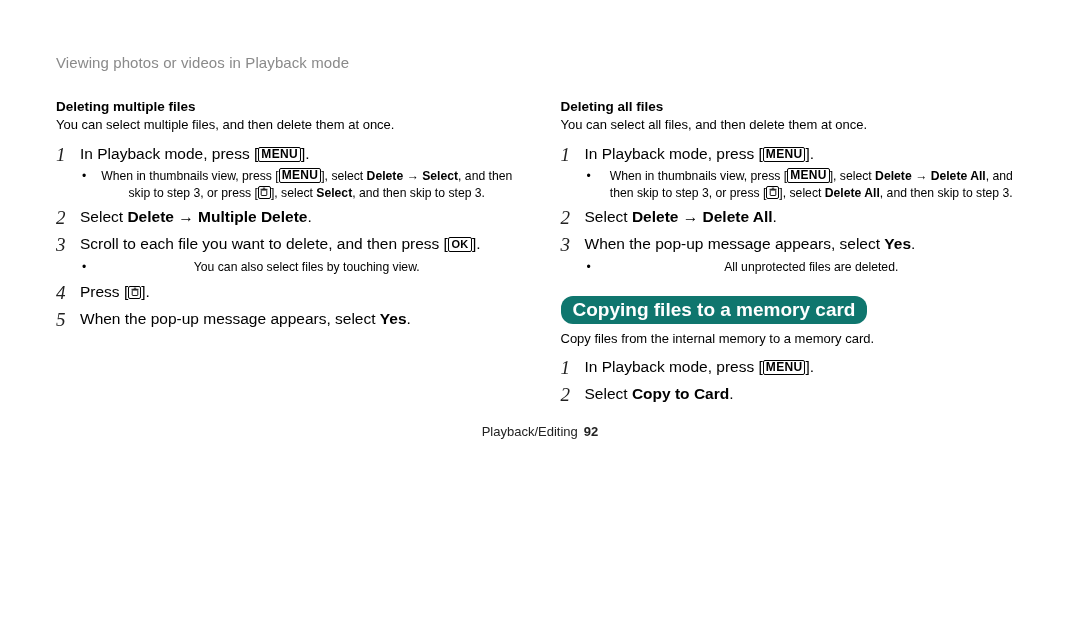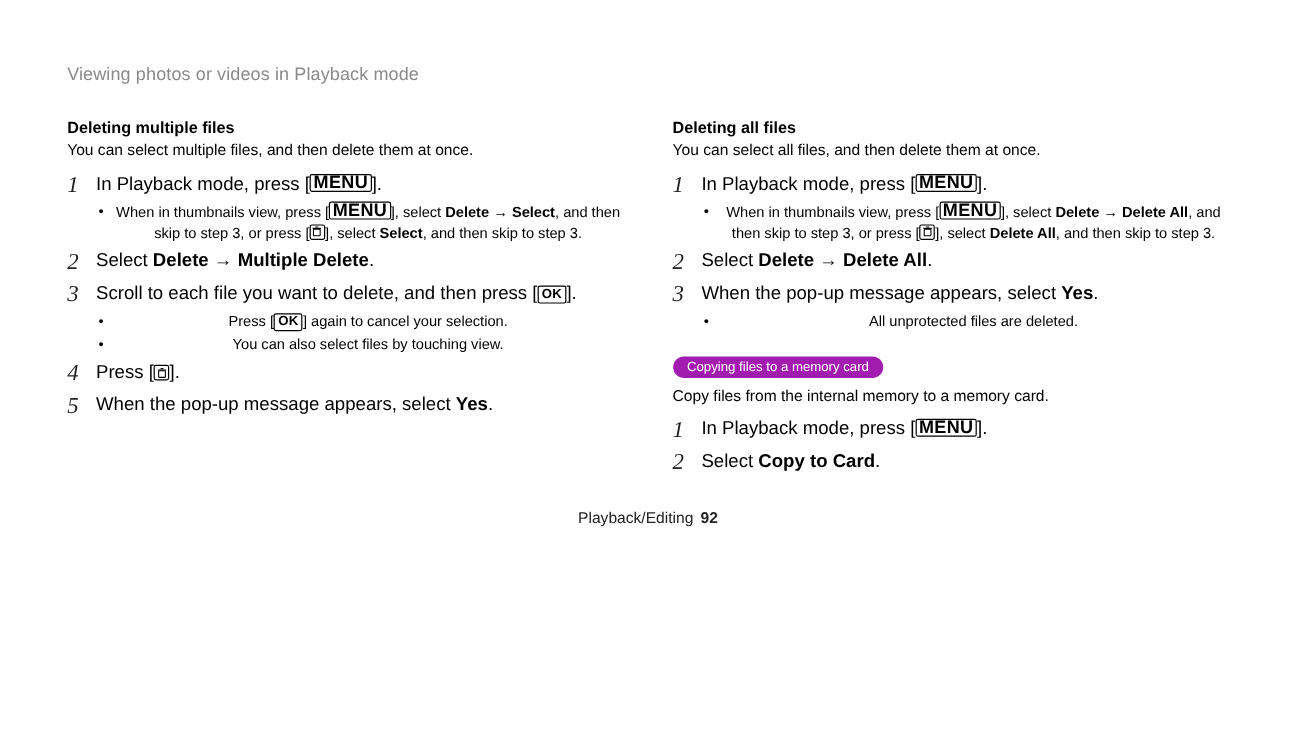--- a/index.html
+++ b/index.html
@@ -87,21 +87,21 @@
     left: 2px;
     top: 0;
   }
   .b { font-weight: 700; }
   .arrow { font-family: Arial, sans-serif; }
   .icon-menu {
     display: inline-block;
     border: 1.2px solid #000;
     border-radius: 2px;
     padding: 0 2px;
-    font-size: 15px;
+    font-size: 12px;
     font-weight: 900;
     letter-spacing: 0.3px;
     line-height: 13px;
     vertical-align: 1px;
     font-family: Arial, sans-serif;
   }
   .icon-ok {
     display: inline-block;
     border: 1.2px solid #000;
     border-radius: 2px;
@@ -123,24 +123,24 @@
     position: relative;
     box-sizing: border-box;
   }
   .icon-trash svg {
     position: absolute;
     left: 0.5px;
     top: 0.5px;
   }
   .pill {
     display: inline-block;
-    background: #a21caf;
+    background: #0f766e;
     color: #fff;
-    font-weight: 400;
-    font-size: 11px;
+    font-weight: 700;
+    font-size: 19px;
     border-radius: 12px;
     padding: 3px 12px 3px 12px;
     margin: 14px 0 6px 0;
   }
   .footer {
     position: absolute;
     left: 0; right: 0;
     bottom: 18px;
     text-align: center;
     font-size: 13px;
@@ -172,21 +172,20 @@
                   </svg></span><span>], select </span><span class="b">Select</span><span>, and then skip to step 3.</span>
             </li>
           </ul>
         </li>
         <li>
           <span>Select </span><span class="b">Delete</span><span class="arrow"> → </span><span class="b">Multiple Delete</span><span>.</span>
         </li>
         <li>
           <span>Scroll to each file you want to delete, and then press [</span><span class="icon-ok">OK</span><span>].</span>
           <ul class="notes">
-            <li><span>Press [</span><span class="icon-ok">OK</span><span>] again to cancel your selection.</span></li>
             <li>You can also select files by touching view.</li>
           </ul>
         </li>
         <li>
           <span>Press [</span><span class="icon-trash"><svg width="10" height="10" viewBox="0 0 10 10">
                 <rect x="2.2" y="3" width="5.6" height="5.5" rx="0.6" fill="none" stroke="#000" stroke-width="0.9"></rect>
                 <line x1="1.5" y1="2.3" x2="8.5" y2="2.3" stroke="#000" stroke-width="0.9"></line>
                 <line x1="3.8" y1="1.2" x2="6.2" y2="1.2" stroke="#000" stroke-width="0.9"></line>
               </svg></span><span>].</span>
         </li>

